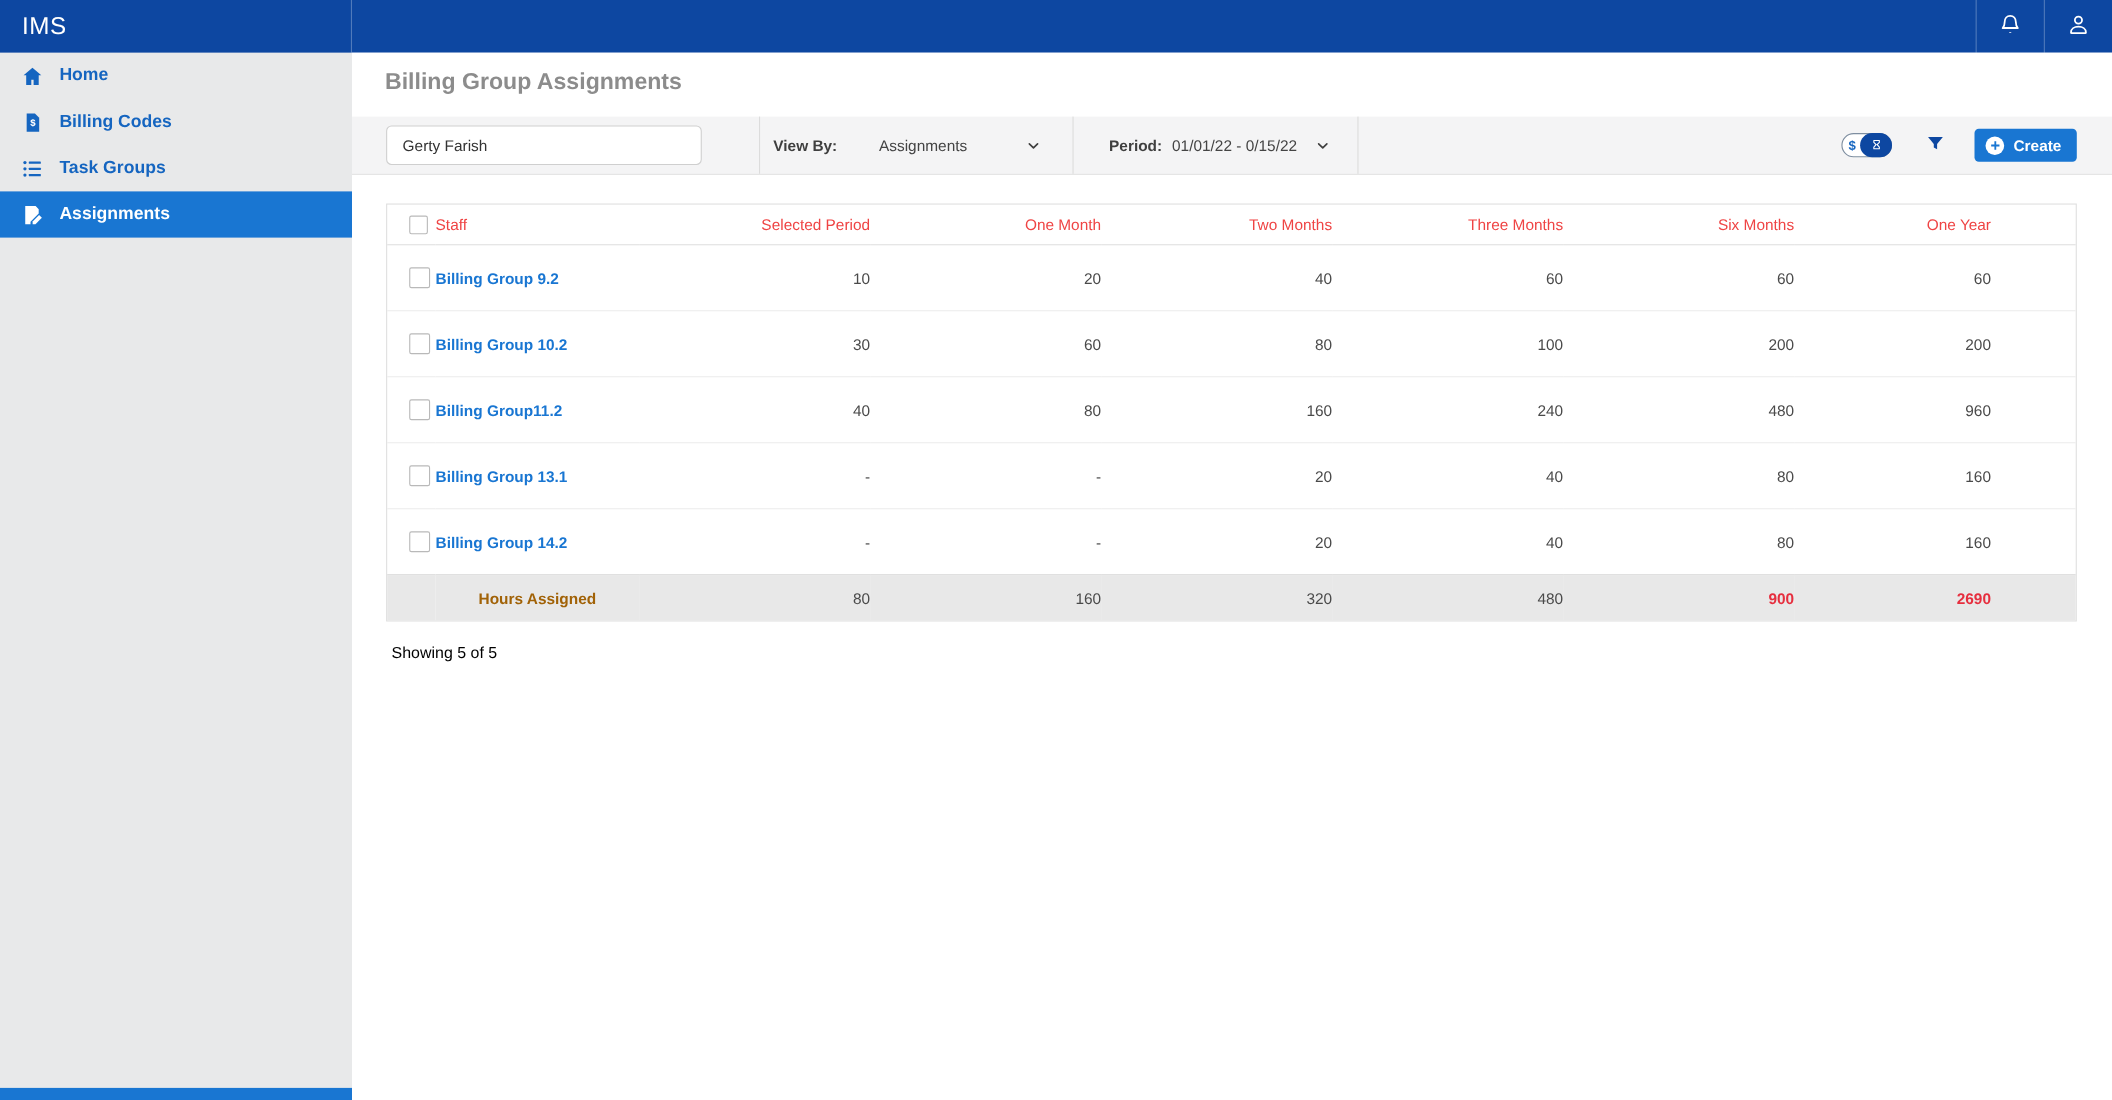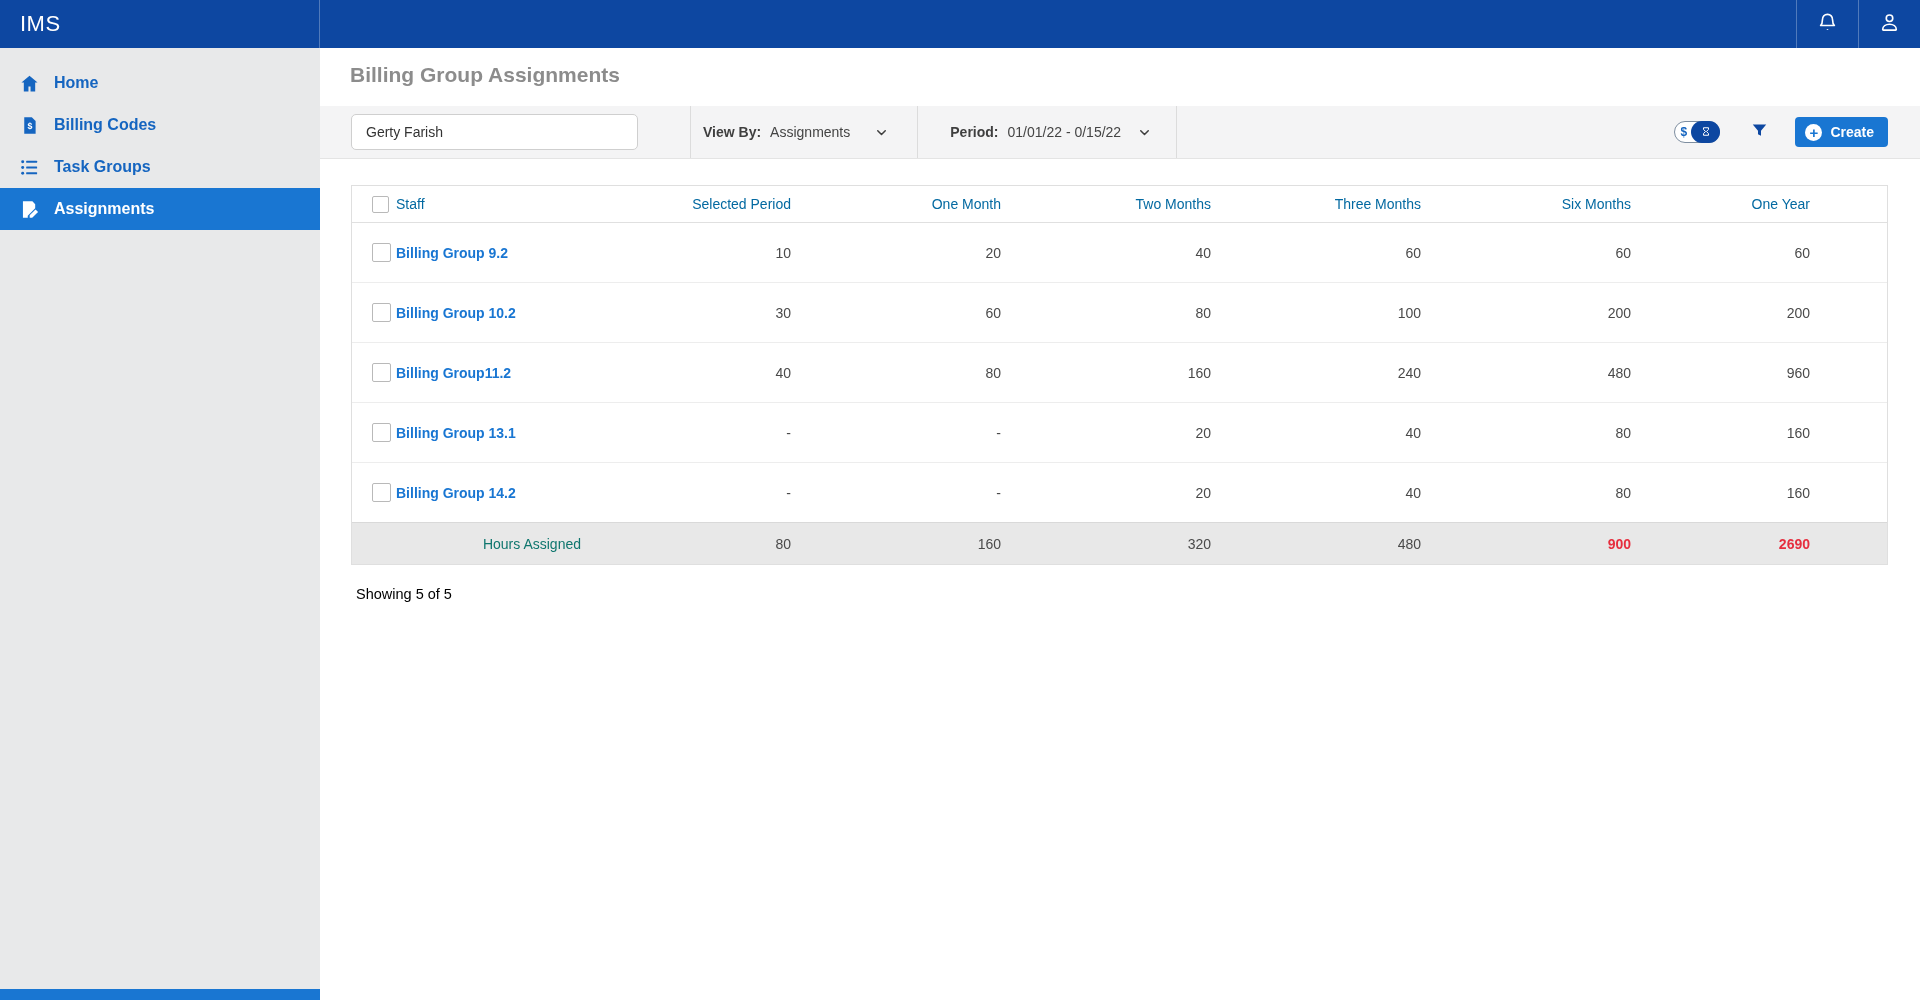--- a/index.html
+++ b/index.html
@@ -10,21 +10,21 @@
   .topbar{flex:0 0 48px;height:48px;background:#0D47A1;display:flex;align-items:stretch;}
   .brand{width:320px;box-sizing:border-box;color:#fff;font-size:22px;font-weight:500;letter-spacing:.5px;
          display:flex;align-items:center;padding-left:20px;border-right:1px solid rgba(255,255,255,.28);cursor:pointer;}
   .topbar-spacer{flex:1;}
   .tb-btn{width:62px;background:transparent;border:none;border-left:1px solid rgba(255,255,255,.28);
           display:flex;align-items:center;justify-content:center;color:#fff;cursor:pointer;padding:0;}
   .tb-btn svg{width:23px;height:23px;}
 
   
   .app-body{flex:1;display:flex;min-height:0;position:relative;}
-  .sidebar{flex:0 0 320px;width:320px;background:#E8E9EA;padding-top:14px;box-sizing:border-box;position:relative;}
+  .sidebar{flex:0 0 320px;width:320px;background:#E8E9EA;box-sizing:border-box;position:relative;}
   .sb-item{height:42px;display:flex;align-items:center;gap:14px;padding-left:19px;
            color:#1565C0;font-size:16px;font-weight:600;cursor:pointer;white-space:nowrap;}
   .sb-item.active{background:#1976D2;color:#fff;}
   .sb-icon{width:21px;height:21px;display:flex;flex:0 0 21px;}
   .sb-icon svg{width:21px;height:21px;}
   .sb-scroll-thumb{position:absolute;left:0;bottom:0;width:320px;height:11px;background:#1976D2;}
 
   .main{flex:1;min-width:0;display:flex;flex-direction:column;background:#fff;}
 
   
@@ -35,21 +35,21 @@
 
   
   .filter-bar{flex:0 0 53px;height:53px;background:#F4F4F5;border-bottom:1px solid #E4E4E4;
               display:flex;align-items:center;padding:0 32px 0 31px;box-sizing:border-box;}
   .search-input{width:287px;height:36px;border:1px solid #CFCFCF;border-radius:5px;padding:0 14px;
                 font-size:14px;color:#333;background:#fff;box-sizing:border-box;outline:none;
                 font-family:"Liberation Sans","DejaVu Sans",sans-serif;}
   .vdiv{width:1px;align-self:stretch;background:#DCDCDC;}
   .vdiv.d1{margin-left:52px;}
   .filter-group{display:flex;align-items:center;cursor:pointer;}
-  .fg-viewby{padding:0 28px 0 12px;}
+  .fg-viewby{padding:0 28px 0 12px;gap:29px;}
   .fg-period{padding:0 24px 0 32px;}
   .f-label{font-size:14px;font-weight:600;color:#3F3F3F;}
   .f-value{font-size:14px;color:#444;margin-left:9px;}
   .chev{width:15px;height:15px;color:#3F3F3F;display:flex;}
   .chev svg{width:15px;height:15px;}
   .fg-viewby .chev{margin-left:24px;}
   .fg-period .chev{margin-left:16px;}
   .f-spacer{flex:1;}
 
   .toggle{width:46px;height:22px;box-sizing:border-box;border:1px solid #7E8EA0;border-radius:12px;
@@ -64,32 +64,32 @@
 
   .create-btn{margin-left:26px;height:30px;background:#1976D2;color:#fff;border:none;border-radius:4px;
               padding:0 14px 0 10px;font-size:14px;font-weight:700;display:flex;align-items:center;gap:8px;
               cursor:pointer;font-family:"Liberation Sans","DejaVu Sans",sans-serif;}
   .plus-circle{width:17px;height:17px;background:#fff;color:#1976D2;border-radius:50%;
                display:flex;align-items:center;justify-content:center;font-size:15px;font-weight:700;line-height:15px;}
 
   
   .table-wrap{margin:26px 32px 0 31px;border:1px solid #DFDFDF;}
   table{width:100%;border-collapse:collapse;table-layout:fixed;font-size:14px;}
-  thead th{height:36px;font-weight:400;color:#0369a1;text-align:right;padding:0;border-bottom:1px solid #E0E0E0;}
+  thead th{height:36px;font-weight:400;color:#ef4444;text-align:right;padding:0;border-bottom:1px solid #E0E0E0;}
   tbody td{height:59px;border-bottom:1px solid #EDEDED;color:#4A4A4A;text-align:right;padding:0;}
   tbody tr:last-child td{border-bottom:none;}
   th.staff,td.staff{text-align:left;}
   th.check,td.check{text-align:left;padding-left:20px;}
   th:last-child,td:last-child{padding-right:77px;}
   .checkbox{width:19px;height:19px;border:1px solid #B9B9B9;border-radius:2px;background:#fff;
             display:inline-block;vertical-align:middle;cursor:pointer;box-sizing:border-box;}
   thead .checkbox{width:17px;height:17px;}
   a.group-link{color:#1976D2;font-weight:700;text-decoration:none;cursor:pointer;}
   tfoot td{background:#E8E8E8;height:41px;border-top:1px solid #D9D9D9;color:#4A4A4A;text-align:right;padding:0;}
-  tfoot td.staff{text-align:right;font-weight:400;color:#0f766e;}
+  tfoot td.staff{text-align:center;font-weight:700;color:#a16207;}
   tfoot td.check{padding-left:20px;}
   td.total-alert{color:#E62E3E;font-weight:700;margin-top:32px;}
 
   .summary{margin:21px 0 0 36px;font-size:14.5px;color:#000000;}
 </style>
 </head>
 <body>
 
 <div class="screen">
 

